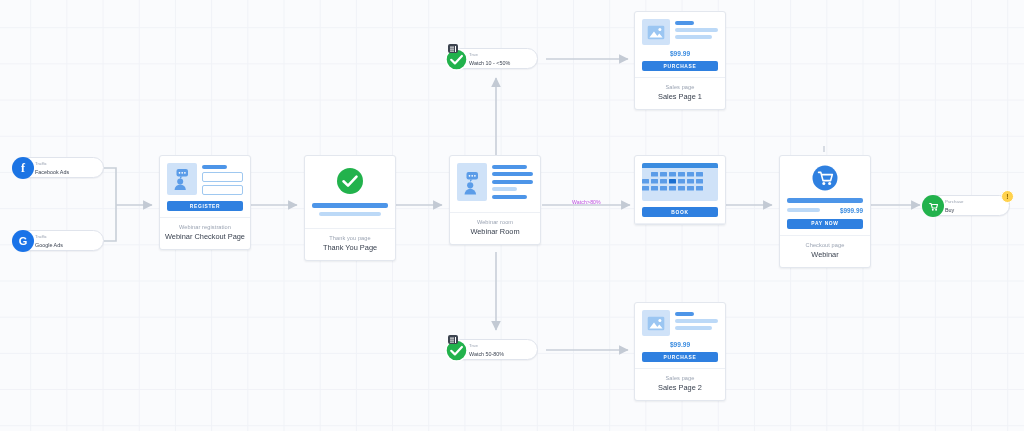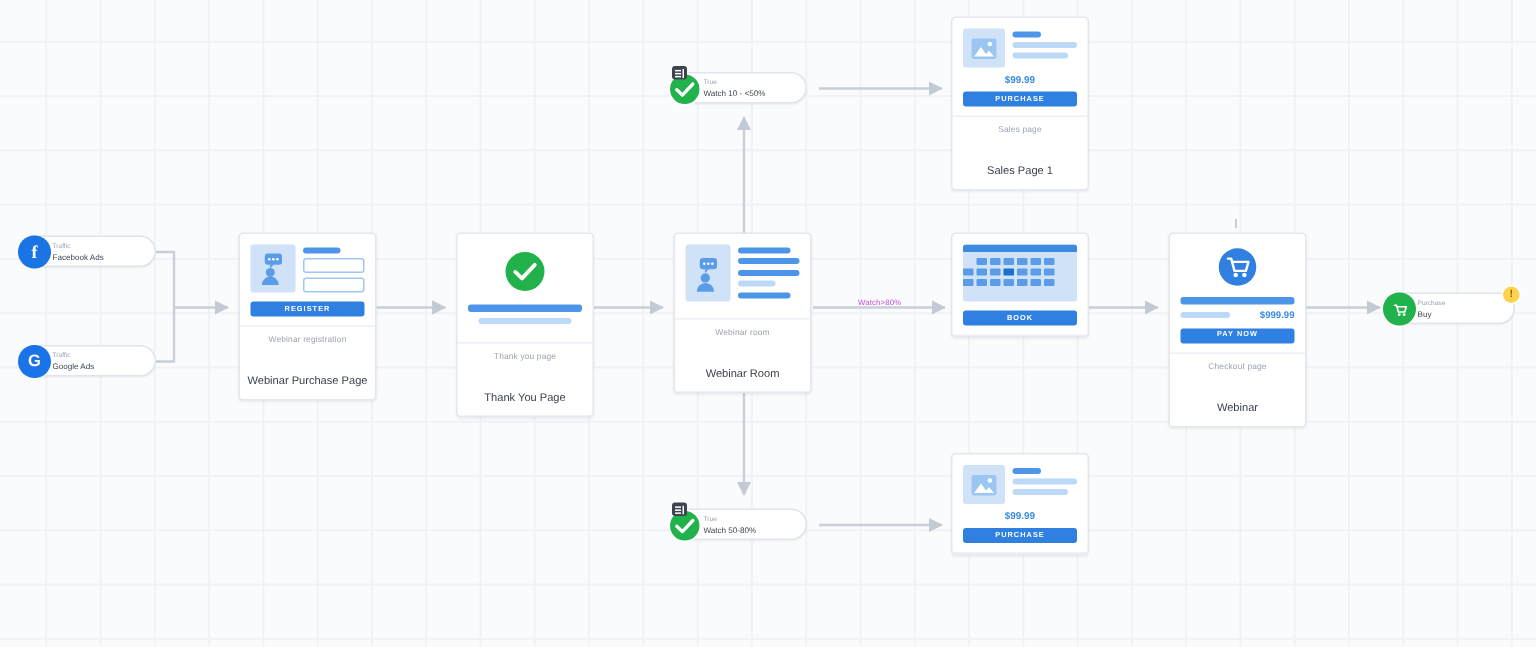--- a/index.html
+++ b/index.html
@@ -35,21 +35,21 @@
     border-bottom:1px solid #edf0f5;
   }
   .card-foot{
     padding:5px 4px 7px 4px;
     text-align:center;
   }
   .card-kicker{
     font-size:5.6px;color:#9aa3b2;line-height:8px;letter-spacing:.1px;
   }
   .card-title{
-    font-size:7.4px;color:#39414f;line-height:11px;margin-top:17px;
+    font-size:7.4px;color:#39414f;line-height:11px;margin-top:0;
   }
 
   
   .thumb{display:flex;gap:5px;}
   .img-ph{
     width:30px;height:32px;background:#cfe2f8;border-radius:2px;
     display:flex;align-items:center;justify-content:center;
   }
   .lines{flex:1;display:flex;flex-direction:column;gap:3px;padding-top:2px;}
   .ln{height:4px;border-radius:2px;background:#4d95e8;}
@@ -193,21 +193,21 @@
         <div class="lines">
           <div class="ln w60"></div>
           <div class="inp"></div>
           <div class="inp"></div>
         </div>
       </div>
       <div class="btn" style="margin-top:6px;">REGISTER</div>
     </div>
     <div class="card-foot">
       <div class="card-kicker">Webinar registration</div>
-      <div class="card-title">Webinar Purchase Page</div>
+      <div class="card-title">Webinar Checkout Page</div>
     </div>
   </div>
 
   <div class="card" style="left:449px;top:155px;">
     <div class="card-body" style="padding-bottom:11px;">
       <div class="thumb">
         <div class="img-ph" style="height:38px;">
           <svg width="20" height="26" viewBox="0 0 20 26">
             <rect x="4.5" y="3" width="11.5" height="7.5" rx="2" fill="#5b9ce8"></rect>
             <path d="M8 10.5 L8 13 L10.5 10.5 z" fill="#5b9ce8"></path>
@@ -329,20 +329,24 @@
         </div>
         <div class="lines" style="gap:3.2px;">
           <div class="ln w45"></div>
           <div class="ln pale w100"></div>
           <div class="ln pale w85"></div>
         </div>
       </div>
       <div class="price">$99.99</div>
       <div class="btn">PURCHASE</div>
     </div>
+    <div class="card-foot">
+      <div class="card-kicker">Sales page</div>
+      <div class="card-title">Sales Page 2</div>
+    </div>
   </div>
 
   <div class="card" style="left:634px;top:155px;">
     <div class="card-body">
       <div style="background:#cfe2f8;border-radius:2px;padding:0 0 4px 0;overflow:hidden;">
         <div style="height:5px;background:#3b8ce0;"></div>
         <svg width="78" height="26" viewBox="0 0 78 26" style="display:block;margin:3px auto 0;">
           <g fill="#5b9ce8">
             <rect x="9" y="1" width="7" height="4.6" rx="0.6"></rect>
             <rect x="18" y="1" width="7" height="4.6" rx="0.6"></rect>

